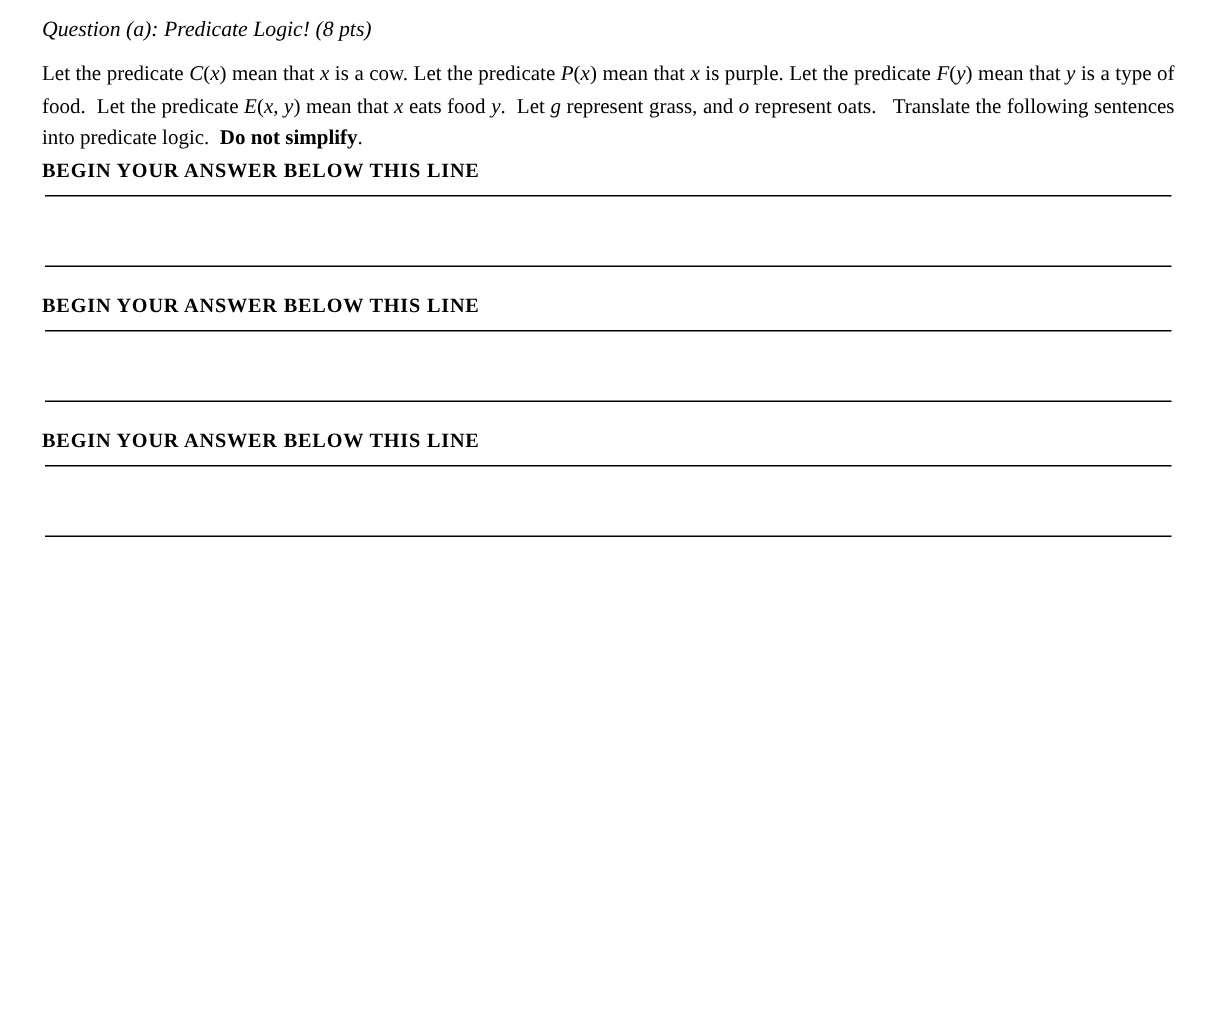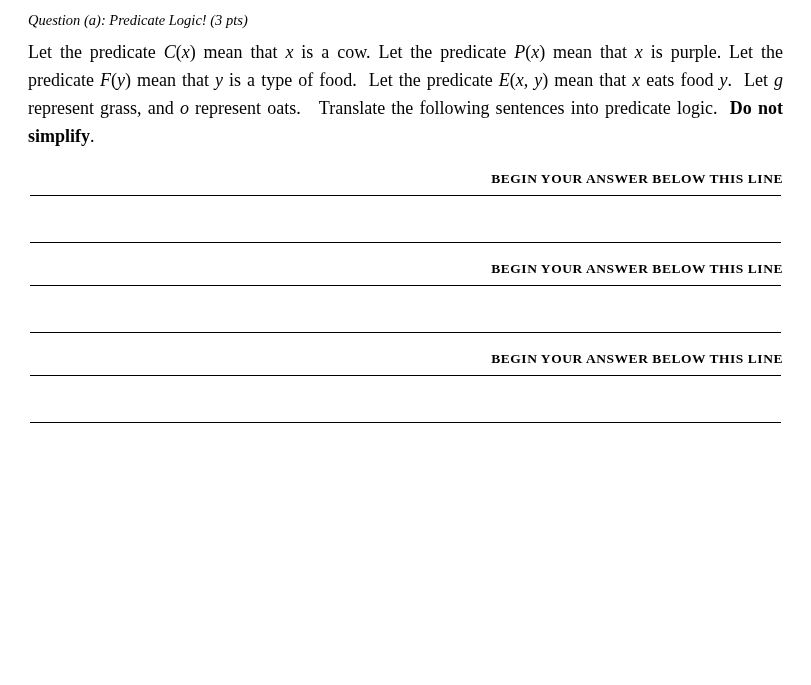--- a/index.html
+++ b/index.html
@@ -18,44 +18,44 @@
       padding: 12px 28px 20px 28px;
     }
 
     .question-title {
       font-style: italic;
       font-size: 14.5px;
       margin-bottom: 10px;
     }
 
     .intro-paragraph {
-      font-size: 18px;
+      font-size: 14px;
       line-height: 1.55;
-      margin-bottom: 20px;
+      margin-bottom: 2px;
       text-align: justify;
     }
 
     .intro-paragraph em {
       font-style: italic;
     }
 
     .intro-paragraph strong {
       font-weight: bold;
     }
 
     .sub-question-label {
       font-size: 13.5px;
       margin-bottom: 6px;
       padding-left: 12px;
     }
 
     .answer-header {
       font-weight: bold;
       font-size: 13.5px;
-      text-align: right;
+      text-align: left;
       letter-spacing: 0.04em;
       margin-bottom: 8px;
     }
 
     .answer-line {
       border: none;
       border-bottom: 1px solid #000;
       width: 100%;
       margin-bottom: 18px;
       display: block;
@@ -74,21 +74,21 @@
     }
 
     .spacer {
       height: 28px;
     }
   </style>
 </head>
 <body>
 
 <div class="question-title">
-  <em>Question (a): Predicate Logic! (3 pts)</em>
+  <em>Question (a): Predicate Logic! (8 pts)</em>
 </div>
 
 <p class="intro-paragraph">
   Let the predicate <em>C</em>(<em>x</em>) mean that <em>x</em> is a cow. Let the predicate <em>P</em>(<em>x</em>) mean that <em>x</em> is purple. Let the predicate <em>F</em>(<em>y</em>) mean that <em>y</em> is a type of food. &nbsp;Let the predicate <em>E</em>(<em>x</em>, <em>y</em>) mean that <em>x</em> eats food <em>y</em>. &nbsp;Let <em>g</em> represent grass, and <em>o</em> represent oats. &nbsp; Translate the following sentences into predicate logic. &nbsp;<strong>Do not simplify</strong>.
 </p>
 
 <div class="sub-question-section">
   <div class="answer-block">
     <div class="answer-header">
       BEGIN YOUR ANSWER BELOW THIS LINE

